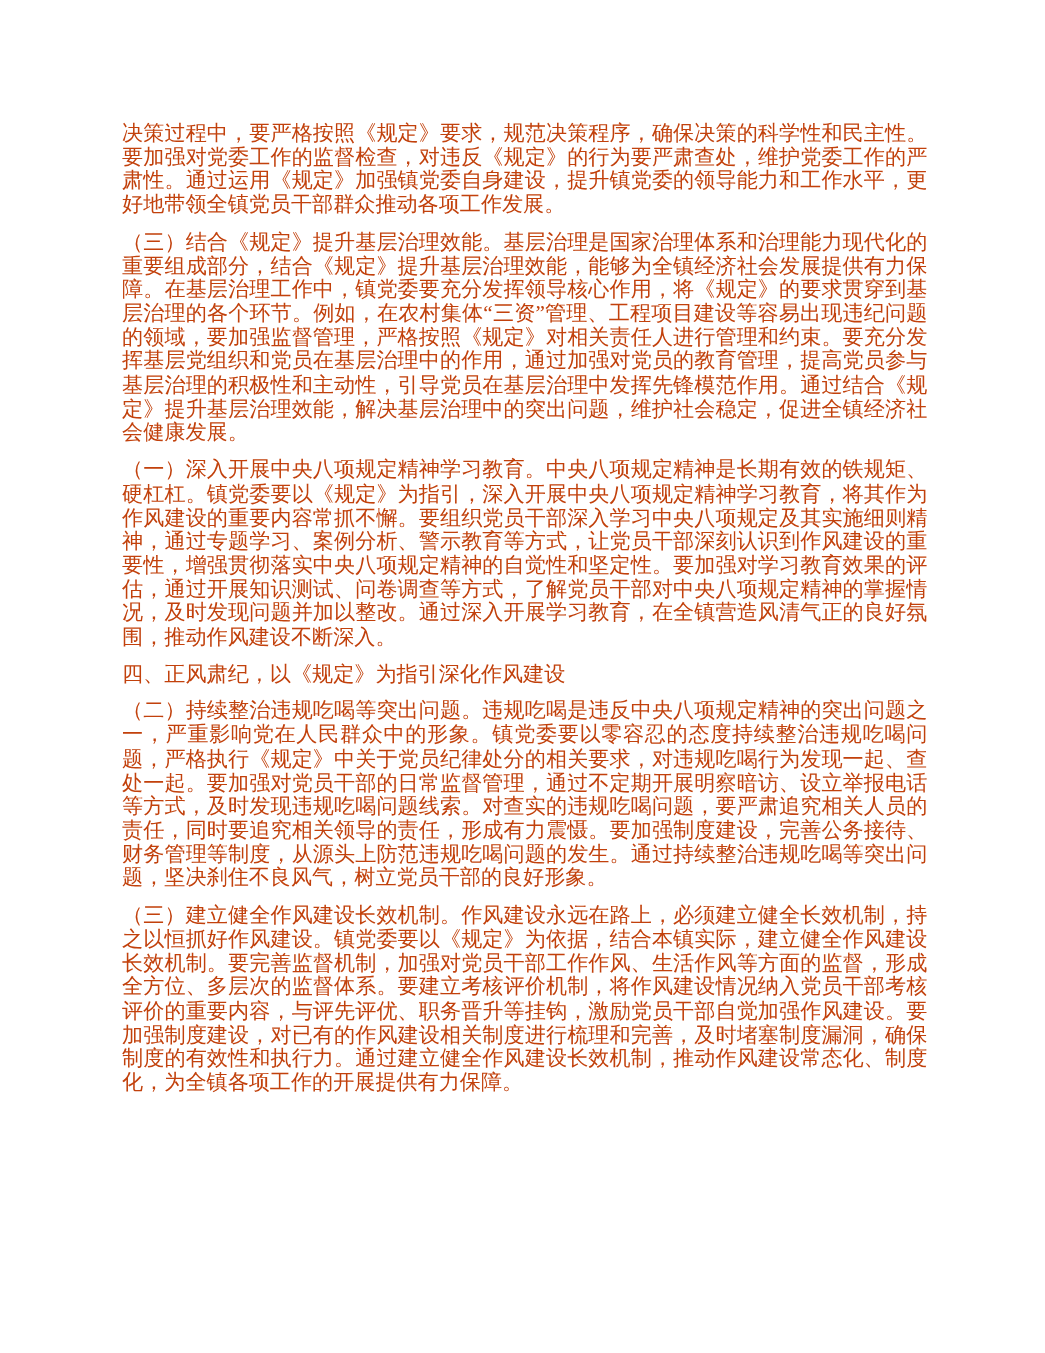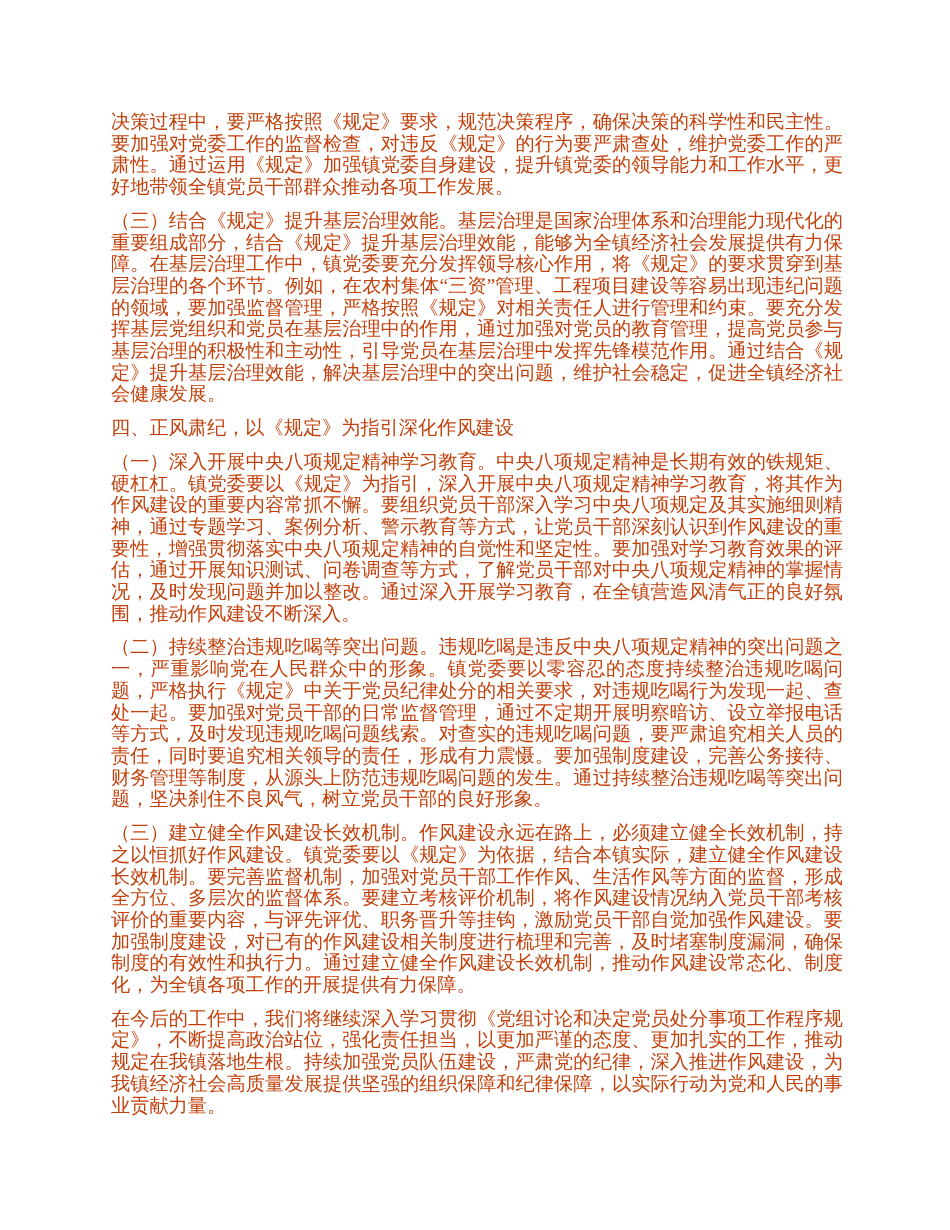--- a/index.html
+++ b/index.html
@@ -32,18 +32,17 @@
   .heading {
     font-weight: normal;
   }
 </style>
 </head>
 <body>
 
 <div class="page">
   <p class="para">决策过程中，要严格按照《规定》要求，规范决策程序，确保决策的科学性和民主性。要加强对党委工作的监督检查，对违反《规定》的行为要严肃查处，维护党委工作的严肃性。通过运用《规定》加强镇党委自身建设，提升镇党委的领导能力和工作水平，更好地带领全镇党员干部群众推动各项工作发展。</p>
   <p class="para">（三）结合《规定》提升基层治理效能。基层治理是国家治理体系和治理能力现代化的重要组成部分，结合《规定》提升基层治理效能，能够为全镇经济社会发展提供有力保障。在基层治理工作中，镇党委要充分发挥领导核心作用，将《规定》的要求贯穿到基层治理的各个环节。例如，在农村集体“三资”管理、工程项目建设等容易出现违纪问题的领域，要加强监督管理，严格按照《规定》对相关责任人进行管理和约束。要充分发挥基层党组织和党员在基层治理中的作用，通过加强对党员的教育管理，提高党员参与基层治理的积极性和主动性，引导党员在基层治理中发挥先锋模范作用。通过结合《规定》提升基层治理效能，解决基层治理中的突出问题，维护社会稳定，促进全镇经济社会健康发展。</p>
+  <p class="para">（一）深入开展中央八项规定精神学习教育。中央八项规定精神是长期有效的铁规矩、硬杠杠。镇党委要以《规定》为指引，深入开展中央八项规定精神学习教育，将其作为作风建设的重要内容常抓不懈。要组织党员干部深入学习中央八项规定及其实施细则精神，通过专题学习、案例分析、警示教育等方式，让党员干部深刻认识到作风建设的重要性，增强贯彻落实中央八项规定精神的自觉性和坚定性。要加强对学习教育效果的评估，通过开展知识测试、问卷调查等方式，了解党员干部对中央八项规定精神的掌握情况，及时发现问题并加以整改。通过深入开展学习教育，在全镇营造风清气正的良好氛围，推动作风建设不断深入。</p>
   <p class="para heading">四、正风肃纪，以《规定》为指引深化作风建设</p>
-  <p class="para">（一）深入开展中央八项规定精神学习教育。中央八项规定精神是长期有效的铁规矩、硬杠杠。镇党委要以《规定》为指引，深入开展中央八项规定精神学习教育，将其作为作风建设的重要内容常抓不懈。要组织党员干部深入学习中央八项规定及其实施细则精神，通过专题学习、案例分析、警示教育等方式，让党员干部深刻认识到作风建设的重要性，增强贯彻落实中央八项规定精神的自觉性和坚定性。要加强对学习教育效果的评估，通过开展知识测试、问卷调查等方式，了解党员干部对中央八项规定精神的掌握情况，及时发现问题并加以整改。通过深入开展学习教育，在全镇营造风清气正的良好氛围，推动作风建设不断深入。</p>
   <p class="para">（二）持续整治违规吃喝等突出问题。违规吃喝是违反中央八项规定精神的突出问题之一，严重影响党在人民群众中的形象。镇党委要以零容忍的态度持续整治违规吃喝问题，严格执行《规定》中关于党员纪律处分的相关要求，对违规吃喝行为发现一起、查处一起。要加强对党员干部的日常监督管理，通过不定期开展明察暗访、设立举报电话等方式，及时发现违规吃喝问题线索。对查实的违规吃喝问题，要严肃追究相关人员的责任，同时要追究相关领导的责任，形成有力震慑。要加强制度建设，完善公务接待、财务管理等制度，从源头上防范违规吃喝问题的发生。通过持续整治违规吃喝等突出问题，坚决刹住不良风气，树立党员干部的良好形象。</p>
   <p class="para">（三）建立健全作风建设长效机制。作风建设永远在路上，必须建立健全长效机制，持之以恒抓好作风建设。镇党委要以《规定》为依据，结合本镇实际，建立健全作风建设长效机制。要完善监督机制，加强对党员干部工作作风、生活作风等方面的监督，形成全方位、多层次的监督体系。要建立考核评价机制，将作风建设情况纳入党员干部考核评价的重要内容，与评先评优、职务晋升等挂钩，激励党员干部自觉加强作风建设。要加强制度建设，对已有的作风建设相关制度进行梳理和完善，及时堵塞制度漏洞，确保制度的有效性和执行力。通过建立健全作风建设长效机制，推动作风建设常态化、制度化，为全镇各项工作的开展提供有力保障。</p>
-  <p class="para">在今后的工作中，我们将继续深入学习贯彻《党组讨论和决定党员处分事项工作程序规定》，不断提高政治站位，强化责任担当，以更加严谨的态度、更加扎实的工作，推动规定在我镇落地生根。持续加强党员队伍建设，严肃党的纪律，深入推进作风建设，为我镇经济社会高质量发展提供坚强的组织保障和纪律保障，以实际行动为党和人民的事业贡献力量。</p>
 </div>
 
 </body></html>

